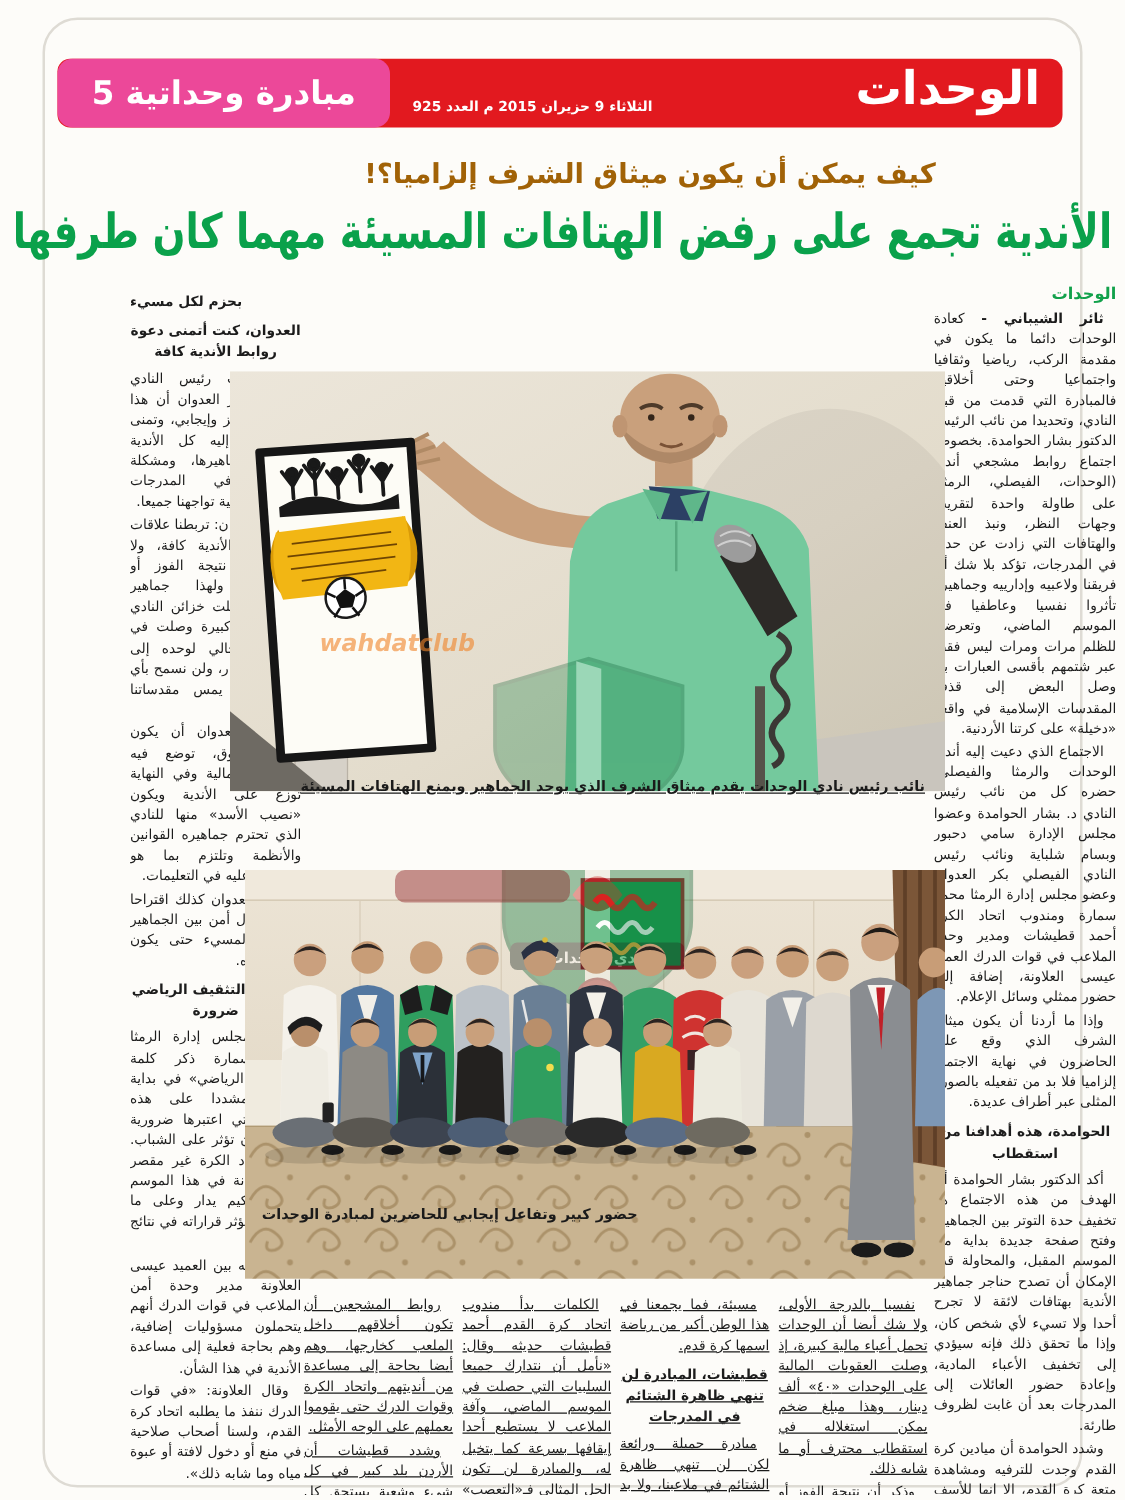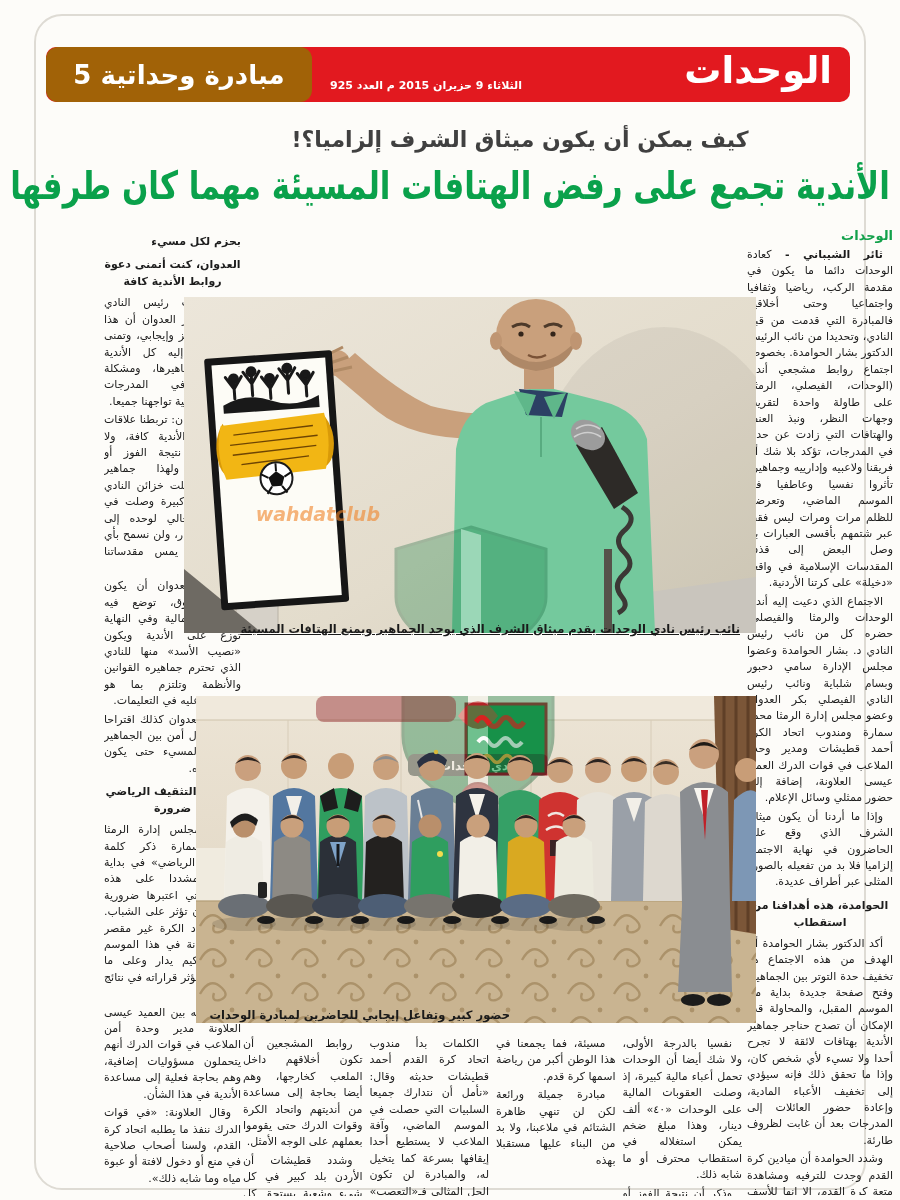--- a/index.html
+++ b/index.html
@@ -5,49 +5,49 @@
   html,body{margin:0;padding:0;background:#ffffff;}
   .page{position:relative;width:900px;height:1200px;background:#fdfcf9;overflow:hidden;
         font-family:"DejaVu Sans",sans-serif;direction:rtl;color:#1c1c1c;}
   .frame{position:absolute;left:34px;right:34px;top:14px;bottom:10px;
          border:2px solid #dedbd4;border-radius:28px;pointer-events:none;}
   
   .topbar{position:absolute;left:46px;top:47px;width:804px;height:55px;
           background:#e2191f;border-radius:10px;}
   .masthead{position:absolute;right:18px;top:2px;font-size:37px;font-weight:700;color:#fff;}
   .dateline{position:absolute;left:284px;top:32px;font-size:11px;font-weight:700;color:#fff;direction:rtl;}
-  .badge{position:absolute;left:0;top:0;width:266px;height:55px;background:#a16207;
+  .badge{position:absolute;left:0;top:0;width:266px;height:55px;background:#ec4899;
          border-radius:12px;display:flex;align-items:center;justify-content:center;
          font-size:26px;font-weight:700;color:#fff;}
   
   .kicker{position:absolute;left:200px;right:60px;top:127px;text-align:center;
-          color:#404040;font-size:22px;font-weight:700;white-space:nowrap;}
+          color:#a16207;font-size:22px;font-weight:700;white-space:nowrap;}
   .headline{position:absolute;left:10px;right:10px;top:163px;margin:0;text-align:center;
             color:#0aa14b;font-size:31px;font-weight:700;white-space:nowrap;
             transform:scaleY(1.25);transform-origin:top center;}
   
   .col{position:absolute;overflow:hidden;text-align:justify;}
   .col-right{right:7px;width:146px;top:228px;height:967px;}
   .col-left{left:104px;width:137px;top:234px;height:961px;}
   .byline{color:#12a14b;font-weight:700;font-size:13px;margin:0 0 4px;text-align:right;}
   .para{margin:0 0 2px;font-size:11px;line-height:16.4px;text-indent:10px;}
   .p-subhead{font-weight:700;text-align:center;text-indent:0;margin:6px 0 5px;line-height:17px;}
-  .p-bold{font-weight:700;text-indent:0;text-align:right;}
+  .p-bold{font-weight:700;text-indent:0;text-align:left;}
   
   .photo{position:absolute;margin:0;padding:16px;overflow:hidden;}
   .photo1{left:168px;top:281px;width:572px;height:336px;}
   .photo2{left:180px;top:680px;width:560px;height:327px;}
   .photo svg{display:block;}
   .cap{position:absolute;font-size:11.5px;font-weight:700;color:#1a1a1a;white-space:nowrap;}
   .cap1{left:168px;top:622px;width:572px;text-decoration:underline;}
-  .cap2{left:230px;top:1008px;width:280px;text-align:left;}
+  .cap2{left:230px;top:964px;width:280px;text-align:left;}
   
   .bottom-cols{position:absolute;left:243px;top:1036px;width:499px;height:160px;
                display:flex;gap:7px;direction:rtl;}
-  .bcol{flex:1;overflow:hidden;text-align:justify;}
+  .bcol{flex:1;overflow:hidden;text-align:justify;text-decoration:underline;}
 </style>
 </head>
 <body>
 
 <div class="page">
   <div class="frame"></div>
 
   <header class="topbar">
     <div class="masthead">الوحدات</div>
     <div class="dateline">الثلاثاء 9 حزيران 2015 م العدد 925</div>
@@ -377,20 +377,21 @@
 
   <div class="bottom-cols">
     <div class="bcol">
 
     <p class="para p-text">نفسيا بالدرجة الأولى، ولا شك أيضا أن الوحدات تحمل أعباء مالية كبيرة، إذ وصلت العقوبات المالية على الوحدات «٤٠» ألف دينار، وهذا مبلغ ضخم يمكن استغلاله في استقطاب محترف أو ما شابه ذلك.</p>
         <p class="para p-text">وذكر أن نتيجة الفوز أو الخسارة لا يمكنها أن تتحول إلى شتائم</p>
       </div>
     <div class="bcol">
 
     <p class="para p-text">مسيئة، فما يجمعنا في هذا الوطن أكبر من رياضة اسمها كرة قدم.</p>
+        <p class="para p-subhead">قطيشات، المبادرة لن تنهي ظاهرة الشتائم في المدرجات</p>
         <p class="para p-text">مبادرة جميلة ورائعة لكن لن تنهي ظاهرة الشتائم في ملاعبنا، ولا بد من البناء عليها مستقبلا بهذه</p>
       </div>
     <div class="bcol">
 
     <p class="para p-text">الكلمات بدأ مندوب اتحاد كرة القدم أحمد قطيشات حديثه وقال: «نأمل أن نتدارك جميعا السلبيات التي حصلت في الموسم الماضي، وآفة الملاعب لا يستطيع أحدا إيقافها بسرعة كما يتخيل له، والمبادرة لن تكون الحل المثالي فـ«التعصب» موجود في كل أندية العالم وملاعبها، ونأمل من</p>
       </div>
     <div class="bcol">
 
     <p class="para p-text">روابط المشجعين أن تكون أخلاقهم داخل الملعب كخارجها، وهم أيضا بحاجة إلى مساعدة من أنديتهم واتحاد الكرة وقوات الدرك حتى يقوموا بعملهم على الوجه الأمثل.</p>
         <p class="para p-text">وشدد قطيشات أن الأردن بلد كبير في كل شيء وشعبة يستحق كل شيء مثالي، ولهذا لا بد أن نقف</p>

